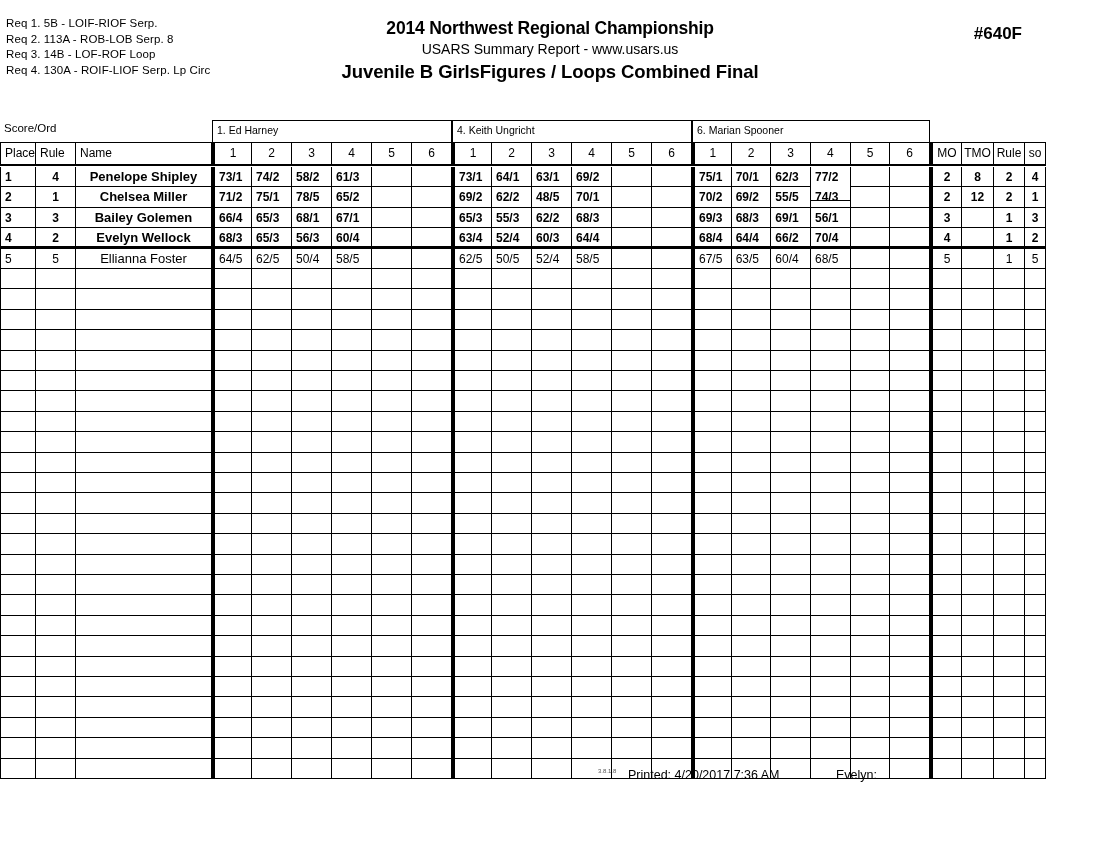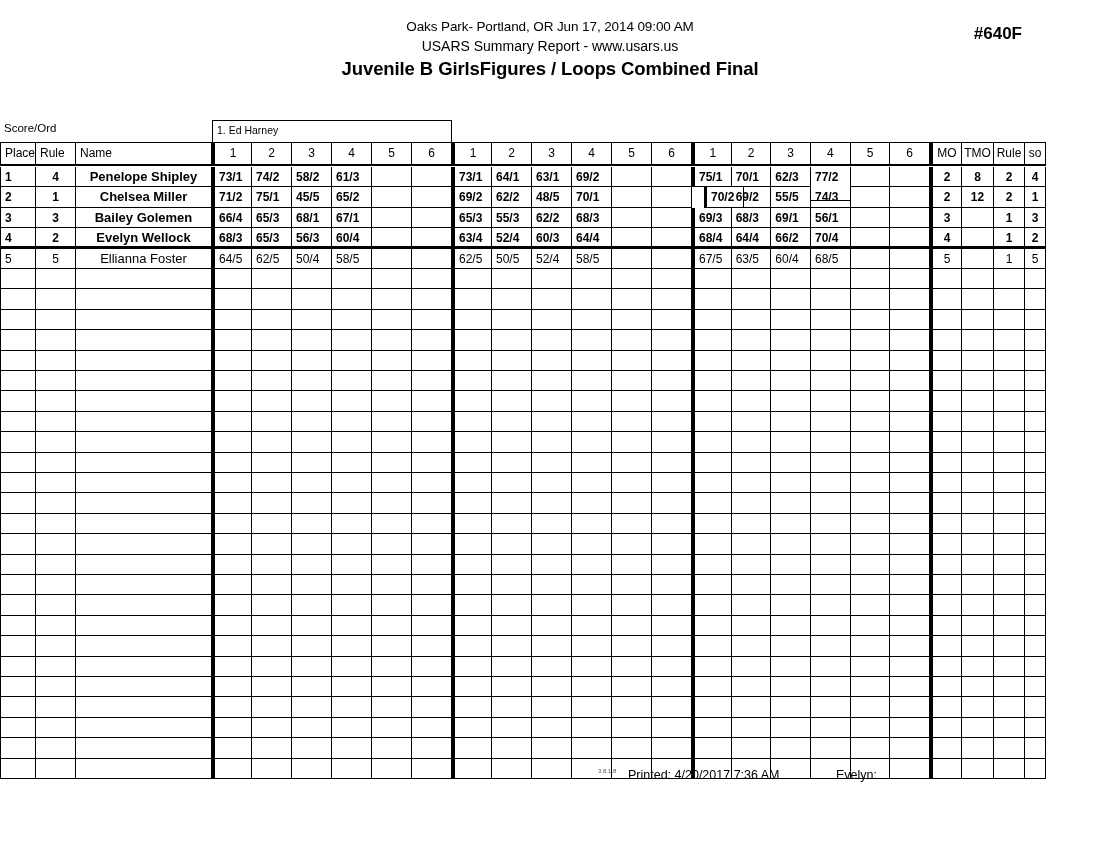--- a/index.html
+++ b/index.html
@@ -170,33 +170,41 @@
     left: 836px;
     top: 2px;
     font-size: 12.5px;
   }
 </style>
 </head>
 <body>
 
 <div id="header">
 
+  <div id="req-list">
+    <div class="req-line">Req  1.  5B - LOIF-RIOF Serp.</div>
+    <div class="req-line">Req  2.  113A - ROB-LOB Serp. 8</div>
+    <div class="req-line">Req  3.  14B - LOF-ROF Loop</div>
+    <div class="req-line">Req  4.  130A - ROIF-LIOF Serp. Lp Circ</div>
+  </div>
 
   <div id="title-block">
-    <div id="title-venue">Oaks Park- Portland, OR  Jun 17, 2014  09:00 AM</div>
+    <div id="title-main">2014 Northwest Regional Championship</div>
     <div id="title-report">USARS Summary Report - www.usars.us</div>
     <div id="title-event">Juvenile B GirlsFigures / Loops Combined Final</div>
   </div>
 
   <div id="doc-code">#640F</div>
 </div>
 
 <div id="band-row">
   <div id="scoreord-label">Score/Ord</div>
   <div class="judge-band" id="band-j1" style="left: 212px; width: 240px;">1.  Ed Harney</div>
+  <div class="judge-band" id="band-j2" style="left: 452px; width: 240px;">4.  Keith Ungricht</div>
+  <div class="judge-band" id="band-j3" style="left: 692px; width: 238px;">6.  Marian Spooner</div>
 </div>
 
 <div id="grid">
     <div class="cell hdr-cell txt-l c-left-edge" style="left: 0px; top: 0px; width: 36px; height: 23px;">
       <span class="lbl">Place</span>
     </div>
     <div class="cell hdr-cell txt-l" style="left: 36px; top: 0px; width: 40px; height: 23px;">
       <span class="lbl">Rule</span>
     </div>
     <div class="cell hdr-cell txt-l" style="left: 76px; top: 0px; width: 136px; height: 23px;">
@@ -353,21 +361,21 @@
     <div class="cell row-bold txt-c d-name" style="left: 76px; top: 45.4px; width: 136px; height: 20.4px;">
       <span class="lbl">Chelsea Miller</span>
     </div>
     <div class="cell row-bold txt-l d-score thick-left" style="left: 212px; top: 45.4px; width: 40px; height: 20.4px;">
       <span class="lbl">71/2</span>
     </div>
     <div class="cell row-bold txt-l d-score" style="left: 252px; top: 45.4px; width: 40px; height: 20.4px;">
       <span class="lbl">75/1</span>
     </div>
     <div class="cell row-bold txt-l d-score" style="left: 292px; top: 45.4px; width: 40px; height: 20.4px;">
-      <span class="lbl">45/5</span>
+      <span class="lbl">78/5</span>
     </div>
     <div class="cell row-bold txt-l d-score" style="left: 332px; top: 45.4px; width: 40px; height: 20.4px;">
       <span class="lbl">65/2</span>
     </div>
     <div class="cell row-bold txt-l d-score" style="left: 372px; top: 45.4px; width: 40px; height: 20.4px;">
       <span class="lbl"></span>
     </div>
     <div class="cell row-bold txt-l d-score" style="left: 412px; top: 45.4px; width: 40px; height: 20.4px;">
       <span class="lbl"></span>
     </div>
@@ -382,21 +390,21 @@
     </div>
     <div class="cell row-bold txt-l d-score" style="left: 572px; top: 45.4px; width: 40px; height: 20.4px;">
       <span class="lbl">70/1</span>
     </div>
     <div class="cell row-bold txt-l d-score" style="left: 612px; top: 45.4px; width: 40px; height: 20.4px;">
       <span class="lbl"></span>
     </div>
     <div class="cell row-bold txt-l d-score" style="left: 652px; top: 45.4px; width: 40px; height: 20.4px;">
       <span class="lbl"></span>
     </div>
-    <div class="cell row-bold txt-l d-score thick-left" style="left: 692px; top: 45.4px; width: 39.6667px; height: 20.4px; margin-left: 12px;">
+    <div class="cell row-bold txt-l d-score thick-left" style="left: 692px; top: 45.4px; width: 39.6667px; height: 20.4px;">
       <span class="lbl">70/2</span>
     </div>
     <div class="cell row-bold txt-l d-score" style="left: 731.667px; top: 45.4px; width: 39.6667px; height: 20.4px;">
       <span class="lbl">69/2</span>
     </div>
     <div class="cell row-bold txt-l d-score" style="left: 771.333px; top: 45.4px; width: 39.6667px; height: 20.4px;">
       <span class="lbl">55/5</span>
     </div>
     <div class="cell row-bold txt-l d-score" style="left: 811px; top: 45.4px; width: 39.6667px; height: 20.4px;">
       <span class="lbl">74/3</span>

